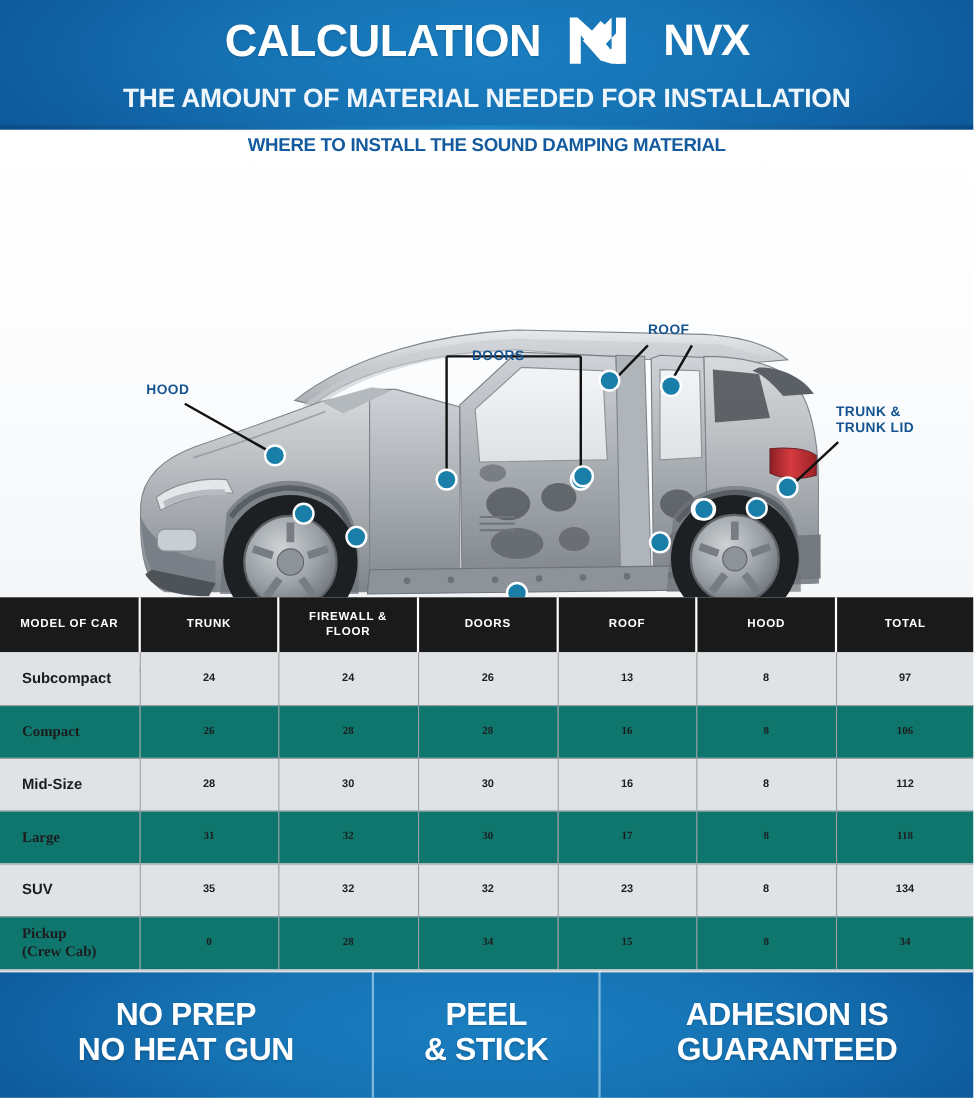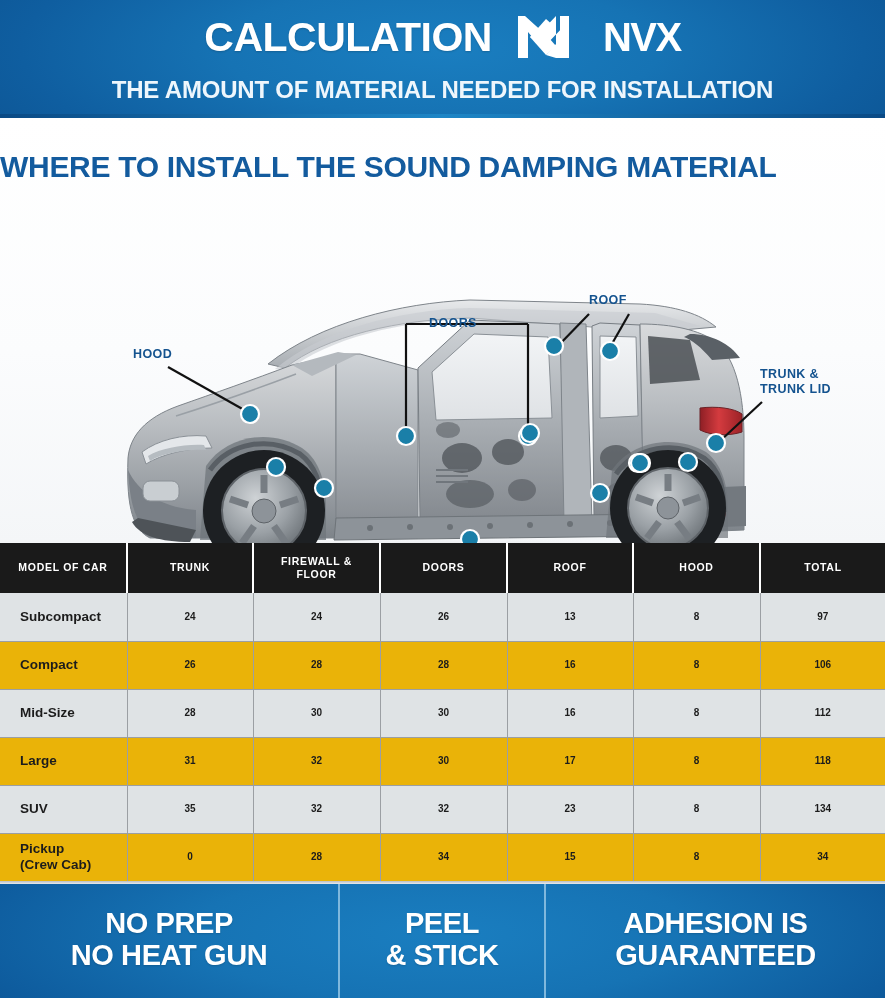--- a/index.html
+++ b/index.html
@@ -43,22 +43,22 @@
     position:absolute; left:0; bottom:0; width:885px; height:4px;
     background: linear-gradient(to right,#0a4a85,#1e86c6 50%,#0a4a85);
   }
 
   
   .diagram {
     position: relative; width: 885px; height: 425px;
     background: linear-gradient(to bottom,#ffffff 0%,#fbfcfd 55%,#f4f6f8 100%);
   }
   .section-title {
-    position: absolute; top: 32px; left: 0; width: 885px; 
-    font-size: 30px; font-weight: 800; color: #135b9e; letter-spacing: -0.3px;
+    position: absolute; top: 4px; left: 0; width: 885px; text-align: center;
+    font-size: 17px; font-weight: 800; color: #135b9e; letter-spacing: -0.3px;
   }
   .callout {
     position: absolute;
     font-size: 12.5px; font-weight: 800; color: #14538f;
     letter-spacing: 0.4px; line-height: 1.18;
     white-space: pre-line;
   }
   .svgcar { position: absolute; left: 0; top: 0; width: 885px; height: 425px; }
 
   
@@ -77,21 +77,21 @@
     font-size: 10px; font-weight: 700; color: #1c1c1c;
     border-right: 1px solid #9b9fa3;
     border-bottom: 1px solid #9b9fa3;
     line-height: 1.2;
   }
   table.spec td:last-child { border-right: none; }
   table.spec td.model {
     text-align: left; padding-left: 20px; font-size: 13.5px;
   }
   tr.shade td { background: #dfe3e5; }
-  tr.plain td { background: #eab308; }
+  tr.plain td { background: #0f766e; font-family: Liberation Serif, serif; }
   table.spec tr:last-child td { border-bottom: none; }
 
   
   .footer {
     position: relative; width: 885px; height: 117px;
     background: radial-gradient(ellipse 75% 150% at 50% 45%, #1a7ec0 0%, #1673b4 38%, #0e5c9e 72%, #0a4a88 100%);
     display: flex; align-items: stretch;
   }
   .footer::before {
     content:""; position:absolute; left:0; top:0; width:885px; height:3px;

